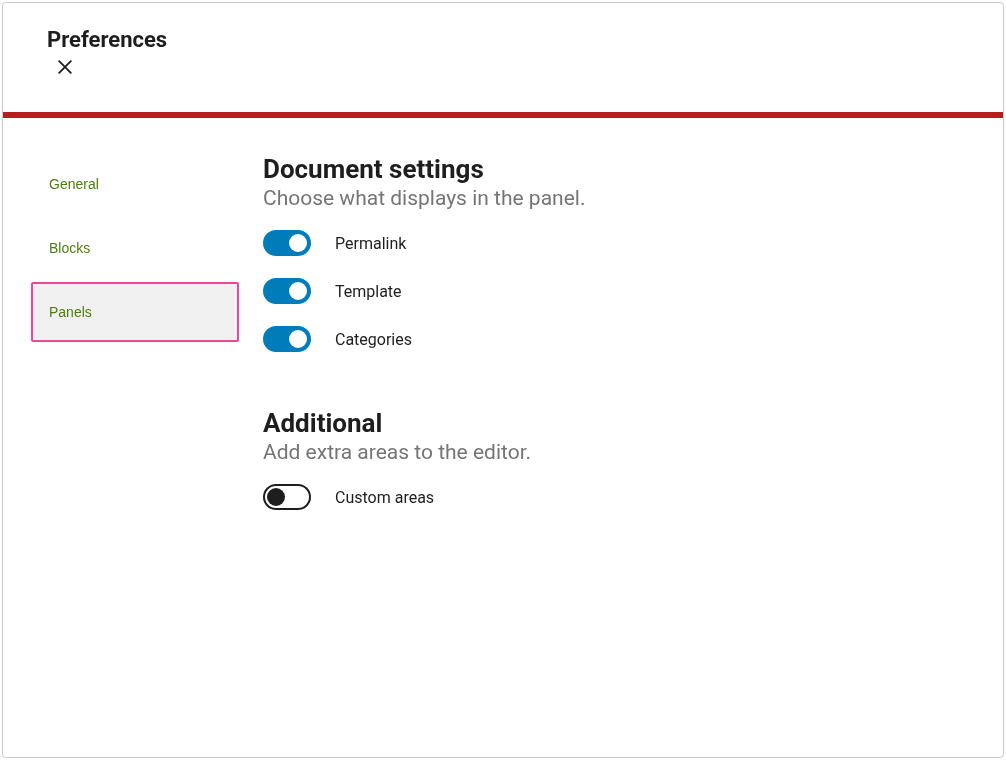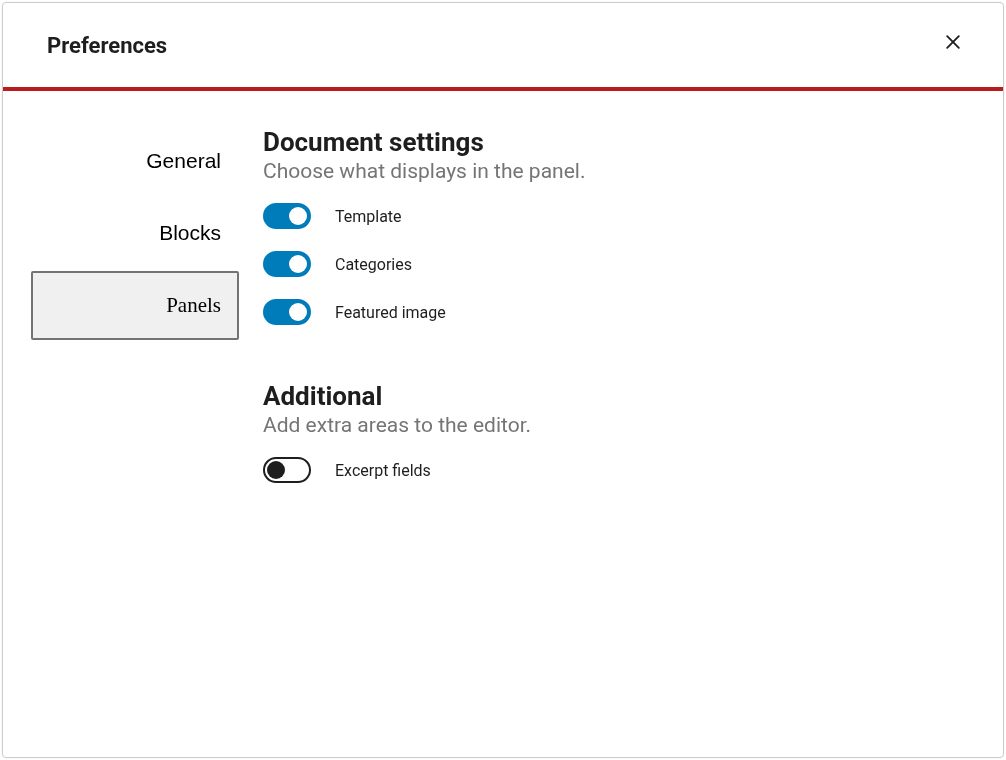--- a/index.html
+++ b/index.html
@@ -16,24 +16,24 @@
       margin: 2px;
       border: 1px solid #ccc;
       border-radius: 4px;
       background: #fff;
       display: flex;
       flex-direction: column;
       box-shadow: 0 0 0 1px rgba(0,0,0,0.02);
     }
     .modal-header {
       display: flex;
-      align-items: center;
       justify-content: space-between;
       padding: 24px 32px 24px 44px;
-      border-bottom: 4px solid #b91c1c;
+      border-bottom: 6px solid #b91c1c;
+      flex-direction: column;
     }
     .modal-title {
       font-size: 22px;
       font-weight: 700;
       color: #1e1e1e;
     }
     .close-btn {
       width: 36px;
       height: 36px;
       border: none;
@@ -50,33 +50,32 @@
       flex: 1;
       overflow: hidden;
     }
     .sidebar {
       width: 240px;
       padding: 36px 0 0 28px;
     }
     .sidebar-item {
       width: 208px;
       padding: 20px 16px;
-      font-size: 21px;
-      color: #000000;
+      font-size: 14px;
+      color: #4d7c0f;
       cursor: pointer;
       border: 2px solid transparent;
       background: transparent;
-      text-align: right;
+      text-align: left;
       border-radius: 2px;
       margin-bottom: 4px;
     }
     .sidebar-item.active {
       background: #f0f0f0;
-      border: 2px solid #737373;
-      font-family: Liberation Serif, serif;
+      border: 2px solid #ec4899;
     }
     .content {
       flex: 1;
       padding: 36px 40px 0 20px;
     }
     .section {
       margin-bottom: 56px;
     }
     .section-title {
       font-size: 26px;
@@ -157,43 +156,43 @@
     <div class="content">
 
       <div class="section">
         <h2 class="section-title">Document settings</h2>
         <p class="section-desc">Choose what displays in the panel.</p>
 
         <div class="toggle-row">
           <div class="toggle on">
               <div class="toggle-knob"></div>
             </div>
+          <span class="toggle-label">Permalink</span>
+        </div>
+        <div class="toggle-row">
+          <div class="toggle on">
+              <div class="toggle-knob"></div>
+            </div>
           <span class="toggle-label">Template</span>
         </div>
         <div class="toggle-row">
           <div class="toggle on">
               <div class="toggle-knob"></div>
             </div>
           <span class="toggle-label">Categories</span>
-        </div>
-        <div class="toggle-row">
-          <div class="toggle on">
-              <div class="toggle-knob"></div>
-            </div>
-          <span class="toggle-label">Featured image</span>
         </div>
       </div>
 
       <div class="section">
         <h2 class="section-title">Additional</h2>
         <p class="section-desc">Add extra areas to the editor.</p>
 
         <div class="toggle-row">
           <div class="toggle off">
               <div class="toggle-knob"></div>
             </div>
-          <span class="toggle-label">Excerpt fields</span>
+          <span class="toggle-label">Custom areas</span>
         </div>
       </div>
 
     </div>
   </div>
 </div>
 
 </body></html>

